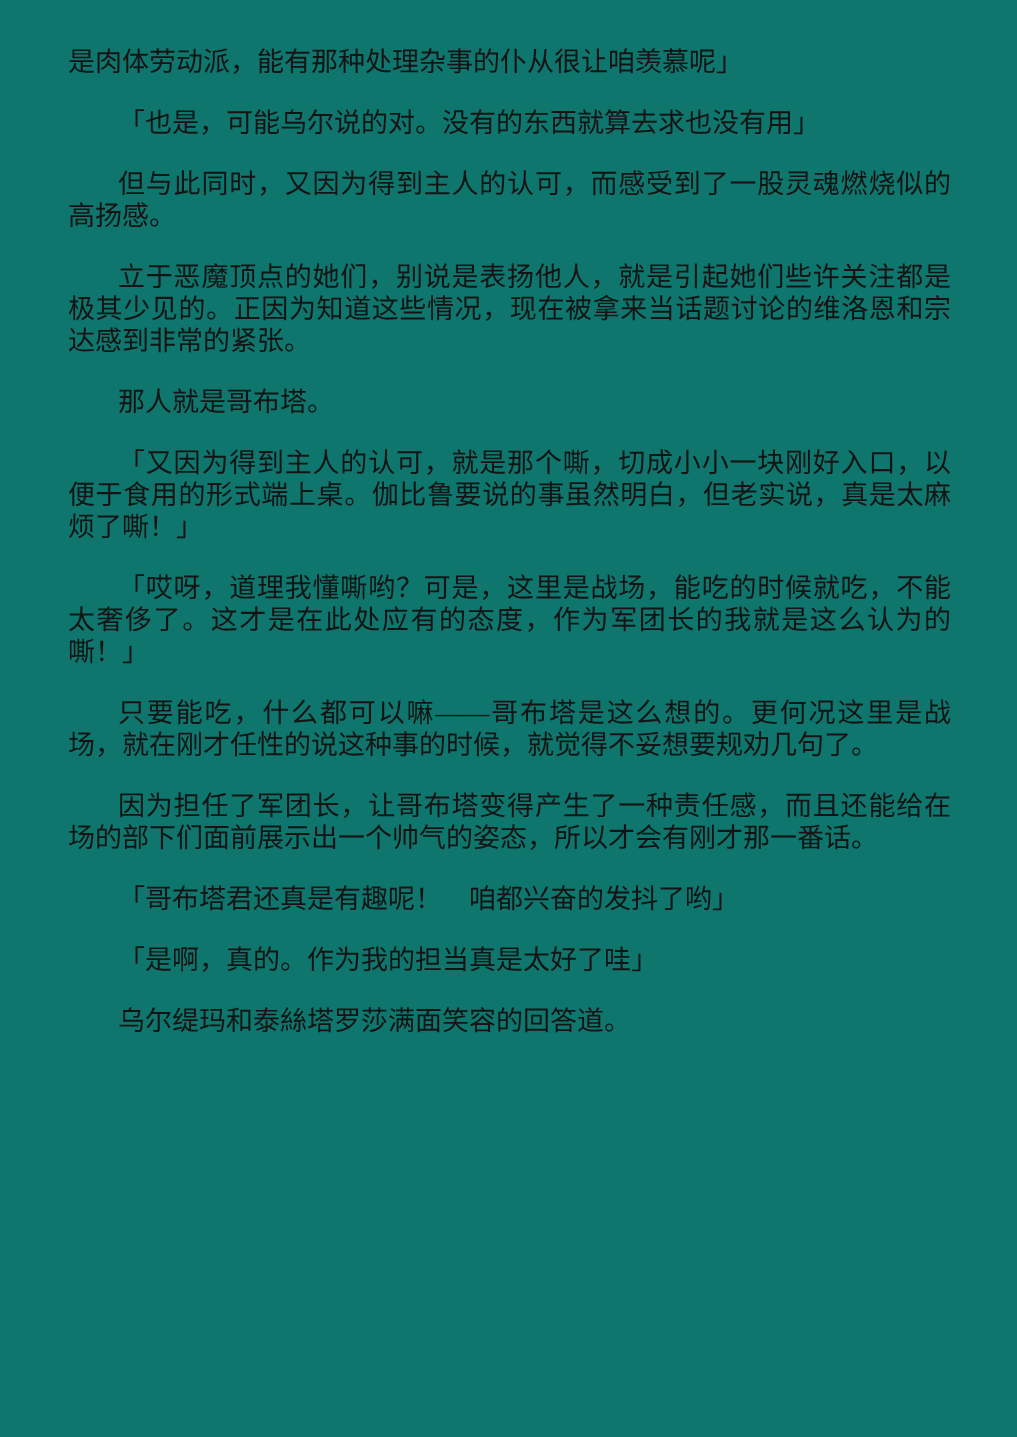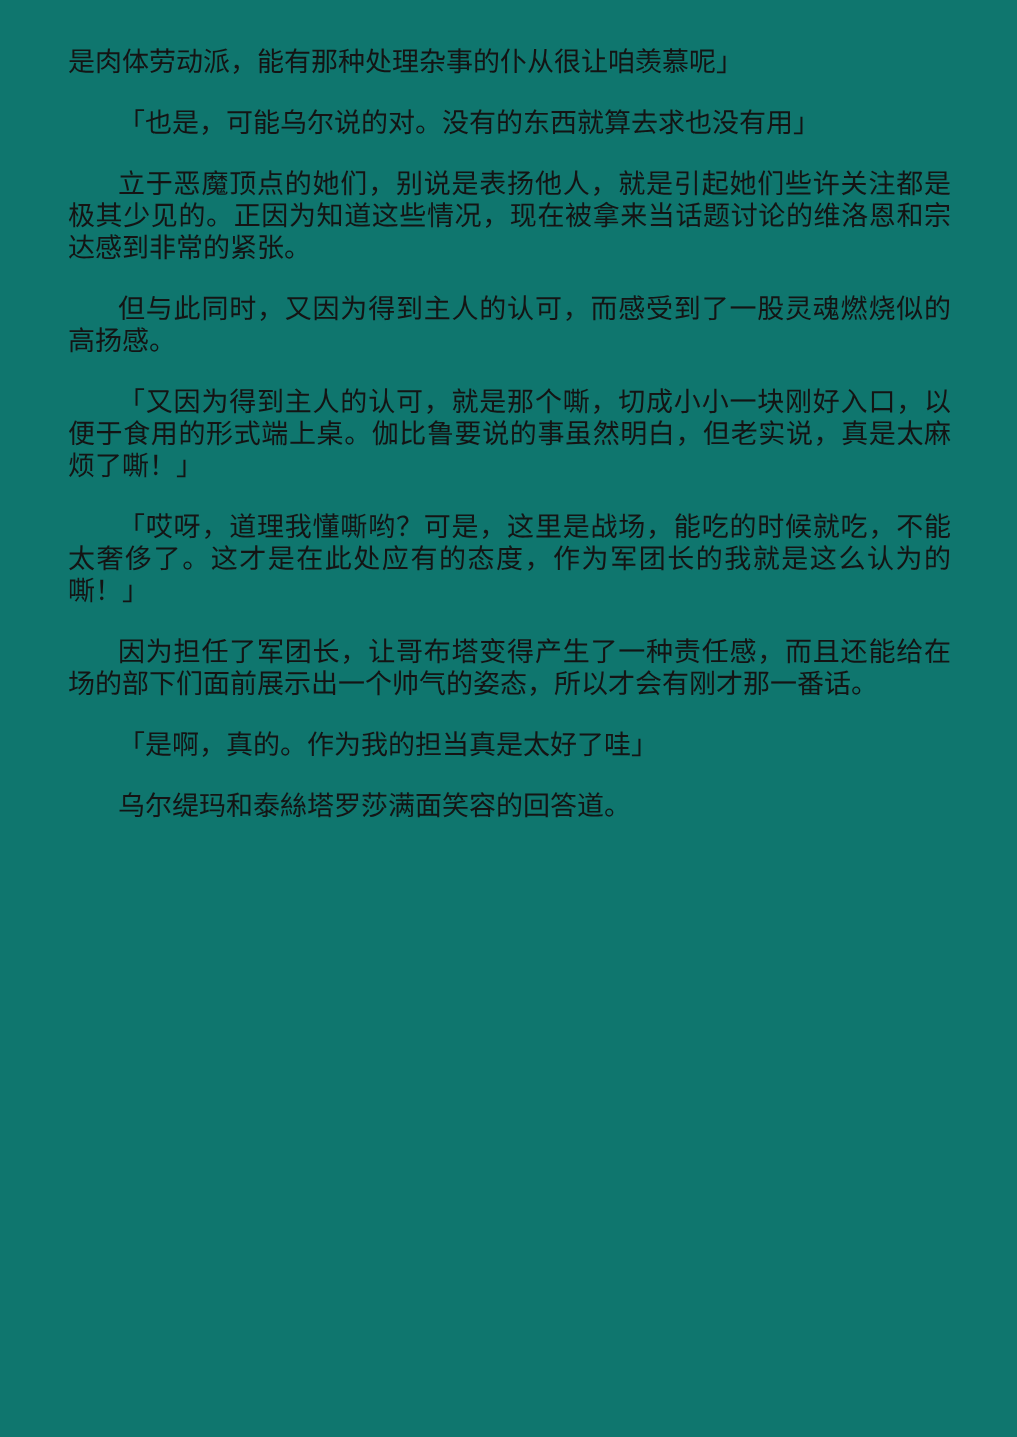--- a/index.html
+++ b/index.html
@@ -30,20 +30,23 @@
   .page p.cont {
     text-indent: 0;
   }
 </style>
 </head>
 <body>
 
 <div class="page">
   <p class="cont">是肉体劳动派，能有那种处理杂事的仆从很让咱羡慕呢」</p>
   <p>「也是，可能乌尔说的对。没有的东西就算去求也没有用」</p>
+  <p>但与此同时，又因为得到主人的认可，而感受到了一股灵魂燃烧似的高扬感。</p>
   <p>立于恶魔顶点的她们，别说是表扬他人，就是引起她们些许关注都是极其少见的。正因为知道这些情况，现在被拿来当话题讨论的维洛恩和宗达感到非常的紧张。</p>
-  <p>但与此同时，又因为得到主人的认可，而感受到了一股灵魂燃烧似的高扬感。</p>
+  <p>那人就是哥布塔。</p>
   <p>「又因为得到主人的认可，就是那个嘶，切成小小一块刚好入口，以便于食用的形式端上桌。伽比鲁要说的事虽然明白，但老实说，真是太麻烦了嘶！」</p>
   <p>「哎呀，道理我懂嘶哟？可是，这里是战场，能吃的时候就吃，不能太奢侈了。这才是在此处应有的态度，作为军团长的我就是这么认为的嘶！」</p>
+  <p>只要能吃，什么都可以嘛——哥布塔是这么想的。更何况这里是战场，就在刚才任性的说这种事的时候，就觉得不妥想要规劝几句了。</p>
   <p>因为担任了军团长，让哥布塔变得产生了一种责任感，而且还能给在场的部下们面前展示出一个帅气的姿态，所以才会有刚才那一番话。</p>
+  <p>「哥布塔君还真是有趣呢！　咱都兴奋的发抖了哟」</p>
   <p>「是啊，真的。作为我的担当真是太好了哇」</p>
   <p>乌尔缇玛和泰絲塔罗莎满面笑容的回答道。</p>
 </div>
 
 </body></html>

